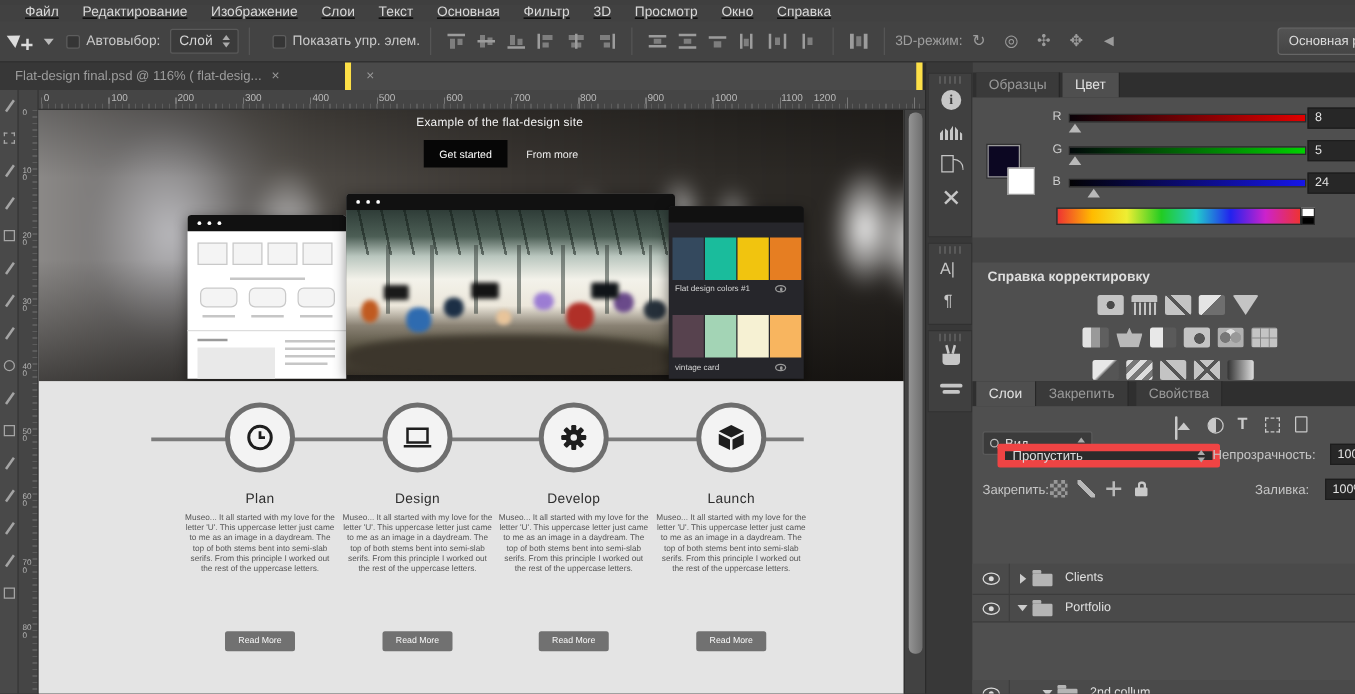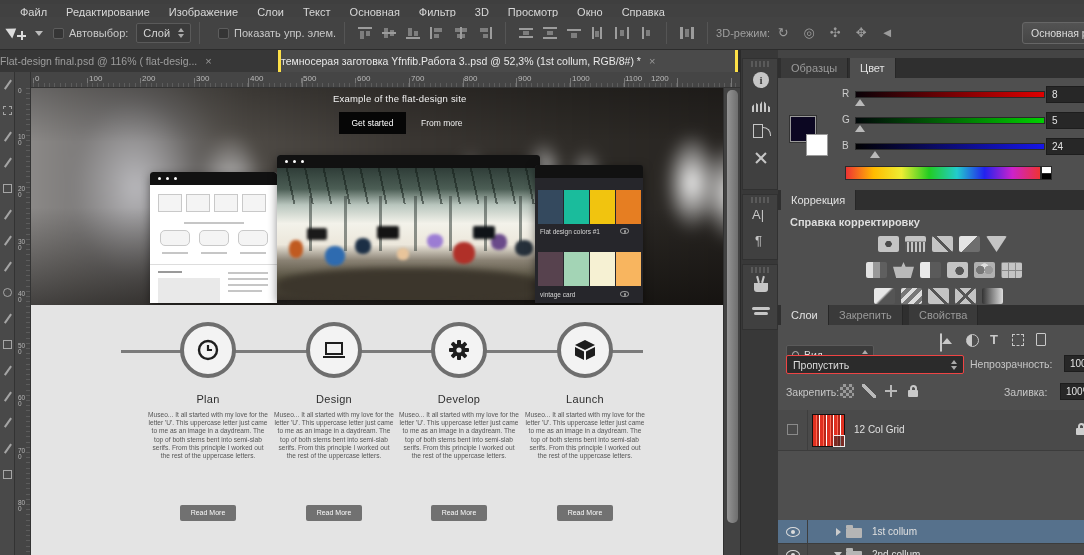--- a/index.html
+++ b/index.html
@@ -1,20 +1,20 @@
 <!DOCTYPE html>
 <html><head>
 <meta charset="utf-8">
 <style>
   html,body{margin:0;padding:0;background:#222;}
   *{box-sizing:border-box;font-family:"Liberation Sans",sans-serif;}
   #root{position:relative;width:1084px;height:555px;background:#3f3f3f;overflow:hidden;user-select:none;}
 
   
-  .menubar{position:absolute;left:0;top:4px;width:1084px;height:17px;background:#414141;border-bottom:1px solid #333;display:flex;align-items:center;gap:19px;padding-left:20px;}
+  .menubar{position:absolute;left:0;top:4px;width:1084px;height:17px;background:#414141;border-bottom:1px solid #333;display:flex;gap:19px;padding-left:20px;text-decoration:underline;}
   .menubar span{font-size:11px;color:#d8d8d8;white-space:nowrap;}
   .pslogo{position:absolute;left:-7px;top:1px;width:16px;height:15px;color:#3aa0e8;font-size:13px;font-weight:bold;}
 
   
   .optionsbar{position:absolute;left:0;top:17px;width:1084px;height:33px;background:#434343;border-bottom:1px solid #2c2c2c;display:flex;align-items:center;}
   .optionsbar .sep{width:1px;height:22px;background:#555;margin:0 8px;flex:0 0 auto;}
   .olabel{font-size:11px;color:#c9c9c9;white-space:nowrap;}
   .checkbox{width:11px;height:11px;background:#353535;border:1px solid #5d5d5d;border-radius:2px;margin:0 5px 0 10px;flex:0 0 auto;}
   .dropdown{height:20px;background:#3b3b3b;border:1px solid #5a5a5a;border-radius:2px;display:flex;align-items:center;padding:0 6px;gap:8px;margin-left:8px;}
   .dropdown .dtext{font-size:11px;color:#d4d4d4;}
@@ -27,21 +27,21 @@
   .movetool .plus{position:absolute;left:11px;top:7px;width:9px;height:9px;}
   .movetool .plus::before{content:"";position:absolute;left:4px;top:0;width:1.5px;height:9px;background:#dcdcdc;}
   .movetool .plus::after{content:"";position:absolute;left:0;top:4px;width:9px;height:1.5px;background:#dcdcdc;}
   .caret{width:0;height:0;border-left:4px solid transparent;border-right:4px solid transparent;border-top:5px solid #bbb;margin-left:3px;}
   .alico{display:inline-block;width:16px;height:14px;margin:0 4px;flex:0 0 auto;}
   .threedico{display:inline-block;width:18px;height:16px;margin:0 4px;position:relative;color:#9b9b9b;font-size:13px;line-height:16px;text-align:center;}
   .wsbutton{position:absolute;left:1022px;top:5px;width:92px;height:22px;background:linear-gradient(#535353,#454545);border:1px solid #666;border-radius:3px;color:#ddd;font-size:10.5px;line-height:20px;padding-left:8px;white-space:nowrap;overflow:hidden;}
 
   
   .tabbar{position:absolute;left:0;top:50px;width:1084px;height:22px;background:#2b2b2b;}
-  .doctab{position:absolute;top:0;height:22px;display:flex;align-items:center;gap:8px;padding:0 8px 0 0;border-right:3px solid #fde047;}
+  .doctab{position:absolute;top:0;height:22px;display:flex;align-items:center;gap:8px;padding:0 8px 0 12px;border-right:5px solid #fde047;}
   .doctab .t{font-size:10.5px;white-space:nowrap;overflow:hidden;}
   .doctab .x{font-size:11px;color:#999;}
   .tab-inactive{background:#373737;}
   .tab-inactive .t{color:#9d9d9d;}
   .tab-active{background:#4a4a4a;}
   .tab-active .t{color:#e8e8e8;}
 
   
   .tools{position:absolute;left:0;top:72px;width:15px;height:483px;background:#494949;border-right:1px solid #333;}
   .toolglyph{position:absolute;left:3px;width:9px;height:9px;border:1px solid #b5b5b5;opacity:.85;}
@@ -166,21 +166,21 @@
   .mag{width:7px;height:7px;border:1.5px solid #bbb;border-radius:50%;position:relative;flex:0 0 auto;}
   .mag::after{content:"";position:absolute;left:5px;top:6px;width:4px;height:1.5px;background:#bbb;transform:rotate(45deg);}
   .fico{position:absolute;top:283px;color:#c9c9c9;}
   .fimg{width:16px;height:12px;border:1.5px solid #c9c9c9;border-radius:1px;position:relative;overflow:hidden;}
   .fimg::after{content:"";position:absolute;left:1px;top:4px;width:0;height:0;border-left:5px solid transparent;border-right:5px solid transparent;border-bottom:6px solid #c9c9c9;}
   .fhalf{width:13px;height:13px;border:1.5px solid #c9c9c9;border-radius:50%;background:linear-gradient(90deg,#c9c9c9 50%,transparent 50%);}
   .ftext::after{content:"T";font-size:13px;font-weight:bold;color:#c9c9c9;}
   .fframe{width:12px;height:12px;border:1.5px dashed #c9c9c9;}
   .fpage{width:10px;height:13px;border:1.5px solid #c9c9c9;border-radius:1px;}
 
-  .blenddrop{position:absolute;left:8px;top:305px;width:178px;height:19px;background:#2b2b2b;border:1px solid #ef4444;border-radius:2px;display:flex;align-items:center;justify-content:space-between;padding:0 6px;}
+  .blenddrop{position:absolute;left:20px;top:305px;width:178px;height:19px;background:#2b2b2b;border:6px solid #ef4444;border-radius:2px;display:flex;align-items:center;justify-content:space-between;padding:0 6px;}
   .blenddrop .dtext{font-size:10.5px;color:#ddd;}
   .plabel{position:absolute;font-size:10.5px;color:#c6c6c6;white-space:nowrap;}
   .lockico{position:absolute;top:336px;width:14px;height:14px;color:#b9b9b9;}
   .lk-check{background:repeating-conic-gradient(#999 0 25%,#555 0 50%) 0 0/6px 6px;}
   .lk-brush{background:linear-gradient(45deg,transparent 40%,#b9b9b9 40% 60%,transparent 60%);}
   .lk-move::before{content:"";position:absolute;left:6px;top:1px;width:2px;height:12px;background:#b9b9b9;}
   .lk-move::after{content:"";position:absolute;left:1px;top:6px;width:12px;height:2px;background:#b9b9b9;}
   .lk-lock{position:absolute;}
   .lk-lock .body{position:absolute;left:2px;top:6px;width:10px;height:7px;background:#c9c9c9;border-radius:1px;}
   .lk-lock .arc{position:absolute;left:3.5px;top:1px;width:7px;height:6px;border:2px solid #c9c9c9;border-bottom:none;border-radius:4px 4px 0 0;}
@@ -264,21 +264,20 @@
     <span class="threedico">◄</span>
     <span class="wsbutton">Основная ра</span>
   </div>
 
   <div class="tabbar">
     <div class="doctab tab-inactive" style="left:0;width:281px;">
       <span class="t">Flat-design final.psd @ 116% ( flat-desig...</span>
       <span class="x">×</span>
     </div>
     <div class="doctab tab-active" style="left:281px;width:457px;">
-      <span class="t">темносерая заготовка Yfnfib.Работа 3..psd @ 52,3% (1st collum, RGB/8#) *</span>
       <span class="x">×</span>
     </div>
   </div>
 
   <div class="tools">
     <span class="toolglyph slash" style="top:8px"></span>
     <span class="toolglyph" style="top:34px;border-style:dashed"></span>
     <span class="toolglyph slash" style="top:60px"></span>
     <span class="toolglyph slash" style="top:86px"></span>
     <span class="toolglyph" style="top:112px"></span>
@@ -514,23 +513,20 @@
       <div class="valbox" style="left:268px;top:34px">5</div>
       <span class="chlabel" style="left:64px;top:62px">B</span>
       <div class="track" style="left:77px;top:65px;background:linear-gradient(90deg,#020204,#1616e8)"></div>
       <span class="thumbtri" style="left:92px;top:73px"></span>
       <div class="valbox" style="left:268px;top:60px">24</div>
       <div class="spectrum" style="top:88px"></div>
       <div class="wsq" style="top:88px"></div>
       <div class="bsq" style="top:95px"></div>
     </div>
 
-    <div class="phead" style="top:140px">
-      <span class="ptab on" style="left:3px">Коррекция</span>
-    </div>
     <div class="pbody" style="top:160px;height:95px">
       <div class="adjheading" style="top:6px">Справка корректировку</div>
       <span class="aj sun" style="left:100px;top:26px"></span>
       <span class="aj bars" style="left:127px;top:26px"></span>
       <span class="aj curve" style="left:154px;top:26px"></span>
       <span class="aj split" style="left:181px;top:26px"></span>
       <span class="aj tri" style="left:208px;top:26px"></span>
       <span class="aj vbands" style="left:88px;top:52px"></span>
       <span class="aj scales" style="left:115px;top:52px"></span>
       <span class="aj half" style="left:142px;top:52px"></span>
@@ -580,38 +576,35 @@
       <span class="lockico lk-brush" style="left:84px;top:59px"></span>
       <span class="lockico lk-move" style="left:106px;top:59px"></span>
       <span class="lockico lk-lock" style="left:128px;top:59px">
           <span class="arc"></span>
           <span class="body"></span>
         </span>
       <span class="plabel" style="left:226px;top:61px">Заливка:</span>
       <div class="valbox" style="left:282px;top:58px">100%</div>
 
       
-      <div class="lrow" style="top:85px;height:41px">
-        <div class="eyecol">
-            <span class="visbox" style="top:14px"></span>
-          </div>
-        <div class="thumb12"></div>
-        <span class="lname" style="left:76px;top:14px">12 Col Grid</span>
-        <span class="rowlock">
-            <span style="position:absolute;left:2px;top:6px;width:10px;height:7px;background:#cfcfcf;border-radius:1px"></span>
-            <span style="position:absolute;left:3.5px;top:1px;width:7px;height:6px;border:2px solid #cfcfcf;border-bottom:none;border-radius:4px 4px 0 0"></span>
-          </span>
-      </div>
-      <div class="lrow sel" style="top:195px;height:24px">
+      <div class="lrow" style="top:126px;height:25px">
         <div class="eyecol">
             <span class="eye" style="top:7px"></span>
           </div>
-        <span class="tri-r" style="left:58px;top:8px"></span>
-        <span class="folder" style="left:68px;top:8px"></span>
-        <span class="lname" style="left:94px;top:6px">1st collum</span>
+        <span class="tri-r" style="left:38px;top:8px"></span>
+        <span class="folder" style="left:48px;top:8px"></span>
+        <span class="lname" style="left:74px;top:6px">Clients</span>
+      </div>
+      <div class="lrow" style="top:151px;height:22px">
+        <div class="eyecol">
+            <span class="eye" style="top:6px"></span>
+          </div>
+        <span class="tri-d" style="left:36px;top:8px"></span>
+        <span class="folder" style="left:48px;top:7px"></span>
+        <span class="lname" style="left:74px;top:5px">Portfolio</span>
       </div>
       <div class="lrow" style="top:219px;height:22px">
         <div class="eyecol">
             <span class="eye" style="top:6px"></span>
           </div>
         <span class="tri-d" style="left:56px;top:8px"></span>
         <span class="folder" style="left:68px;top:7px"></span>
         <span class="lname" style="left:94px;top:5px">2nd collum</span>
       </div>
     </div>

